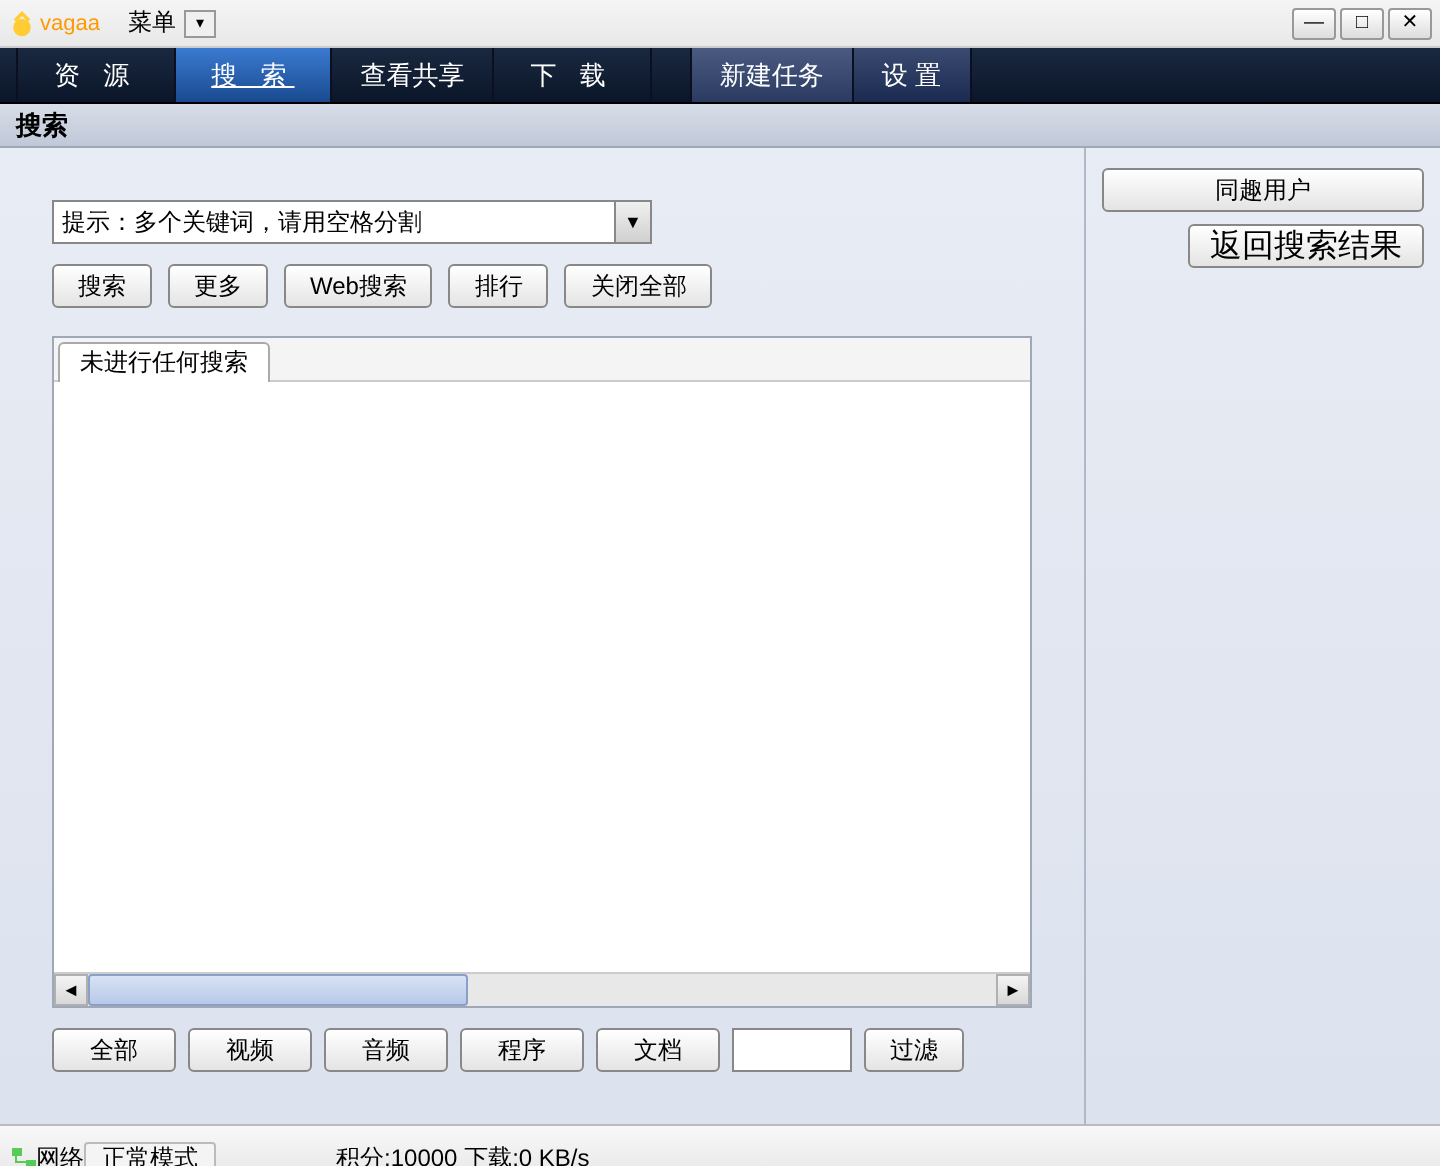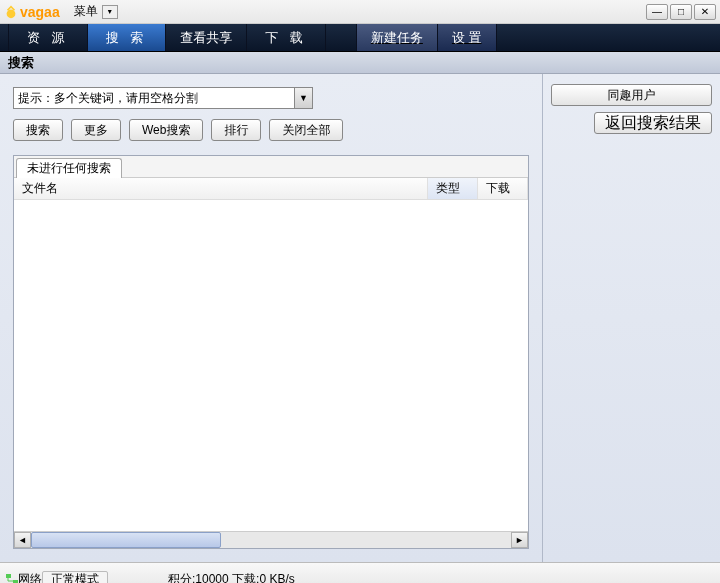--- a/index.html
+++ b/index.html
@@ -1,38 +1,38 @@
 <!DOCTYPE html>
 <html><head>
 <meta charset="utf-8">
 <style>
 * { box-sizing: border-box; margin: 0; padding: 0; }
 body { font-family: "Microsoft YaHei", SimSun, sans-serif; font-size: 12px; background: #fff; width: 720px; height: 583px; overflow: hidden; }
 
 .titlebar { height: 24px; background: linear-gradient(to bottom, #f5f5f5, #e8e8e8); display: flex; align-items: center; padding: 0 4px; border-bottom: 1px solid #ccc; }
 .logo-icon { width: 14px; height: 14px; margin-right: 2px; }
-.app-name { color: #ff9900; font-weight: bold; font-size: 14px; margin-right: 14px; }
+.app-name { color: #ff9900; font-weight: normal; font-size: 11px; margin-right: 14px; }
 .menu-label { font-size: 12px; margin-right: 4px; }
 .menu-drop { width: 16px; height: 14px; border: 1px solid #999; background: #f0f0f0; font-size: 8px; text-align: center; line-height: 12px; }
 .win-controls { margin-left: auto; display: flex; gap: 2px; }
 .win-btn { width: 22px; height: 16px; border: 1px solid #999; background: linear-gradient(to bottom, #fff, #ddd); font-size: 10px; text-align: center; line-height: 14px; border-radius: 2px; cursor: pointer; }
 
 .navbar { height: 28px; background: linear-gradient(to bottom, #1a2940, #0a1528); display: flex; align-items: stretch; border-bottom: 1px solid #000; }
 .nav-tab { padding: 0 18px; display: flex; align-items: center; color: #fff; font-size: 13px; border-right: 1px solid #0a1020; cursor: pointer; letter-spacing: 4px; }
 .nav-tab.compact { letter-spacing: 0; padding: 0 14px; }
-.nav-tab.active { background: linear-gradient(to bottom, #3a7ad0, #1a4a90); }
+.nav-tab.active { background: linear-gradient(to bottom, #3a7ad0, #1a4a90); text-decoration: underline; }
 .nav-tab:first-child { border-left: 1px solid #0a1020; margin-left: 8px; }
-.nav-group2 { margin-left: 30px; display: flex; text-decoration: underline; }
+.nav-group2 { margin-left: 19px; display: flex; }
 .nav-group2 .nav-tab:first-child { margin-left: 0; border-left: 1px solid #0a1020; background: linear-gradient(to bottom, #4a5a80, #2a3a60); }
 .nav-group2 .nav-tab { background: linear-gradient(to bottom, #3a4a70, #1a2a50); }
 
 .section-header { height: 22px; background: linear-gradient(to bottom, #d8dee8, #c0c8d8); border-bottom: 1px solid #a0a8b8; padding: 0 8px; display: flex; align-items: center; font-weight: bold; font-size: 13px; }
 
 .content { display: flex; height: 488px; }
-.left-pane { width: 542px; background: linear-gradient(to bottom, #e8ecf4 0%, #dce2ee 100%); padding: 13px; display: flex; flex-direction: column; }
+.left-pane { width: 542px; background: linear-gradient(to bottom, #e8ecf4 0%, #dce2ee 100%); padding: 26px; display: flex; flex-direction: column; }
 .right-pane { width: 178px; background: linear-gradient(to bottom, #e8ecf4 0%, #dce2ee 100%); border-left: 1px solid #b0b8c8; padding: 10px 8px; }
 
 .search-combo { width: 300px; height: 22px; border: 1px solid #888; background: #fff; display: flex; align-items: center; margin-bottom: 10px; }
 .search-combo input { border: none; flex: 1; padding: 0 4px; font-size: 12px; outline: none; }
 .combo-arrow { width: 18px; height: 100%; border-left: 1px solid #888; background: linear-gradient(to bottom, #f0f0f0, #d0d0d0); text-align: center; font-size: 9px; line-height: 20px; cursor: pointer; }
 
 .btn-row { display: flex; gap: 8px; margin-bottom: 14px; }
 .btn { height: 22px; padding: 0 12px; border: 1px solid #888; background: linear-gradient(to bottom, #fff, #e4e4e4); border-radius: 3px; cursor: pointer; font-size: 12px; display: flex; align-items: center; justify-content: center; }
 .btn-sm { padding: 0 8px; min-width: 50px; }
 
@@ -105,35 +105,39 @@
       <button class="btn btn-sm">更多</button>
       <button class="btn">Web搜索</button>
       <button class="btn btn-sm">排行</button>
       <button class="btn">关闭全部</button>
     </div>
 
     <div class="results-area">
       <div class="results-tabstrip">
         <div class="results-tab">未进行任何搜索</div>
       </div>
-      <div class="results-header">
-        <div class="col-h col-name">文件名</div>
-        <div class="col-h col-type">类型</div>
-        <div class="col-h col-dl">下载</div>
-      </div>
       <div class="results-body"></div>
       <div class="hscroll">
         <div class="hscroll-arrow">◄</div>
         <div class="hscroll-track">
           <div class="hscroll-thumb"></div>
         </div>
         <div class="hscroll-arrow">►</div>
       </div>
     </div>
 
+    <div class="filter-row">
+      <button class="btn" style="min-width:62px">全部</button>
+      <button class="btn" style="min-width:62px">视频</button>
+      <button class="btn" style="min-width:62px">音频</button>
+      <button class="btn" style="min-width:62px">程序</button>
+      <button class="btn" style="min-width:62px">文档</button>
+      <input class="filter-input" type="text" style="">
+      <button class="btn" style="min-width:50px">过滤</button>
+    </div>
   </div>
 
   <div class="right-pane">
     <button class="side-btn">同趣用户</button>
     <div style="text-align:right">
       <button class="side-btn2">返回搜索结果</button>
     </div>
   </div>
 </div>
 

